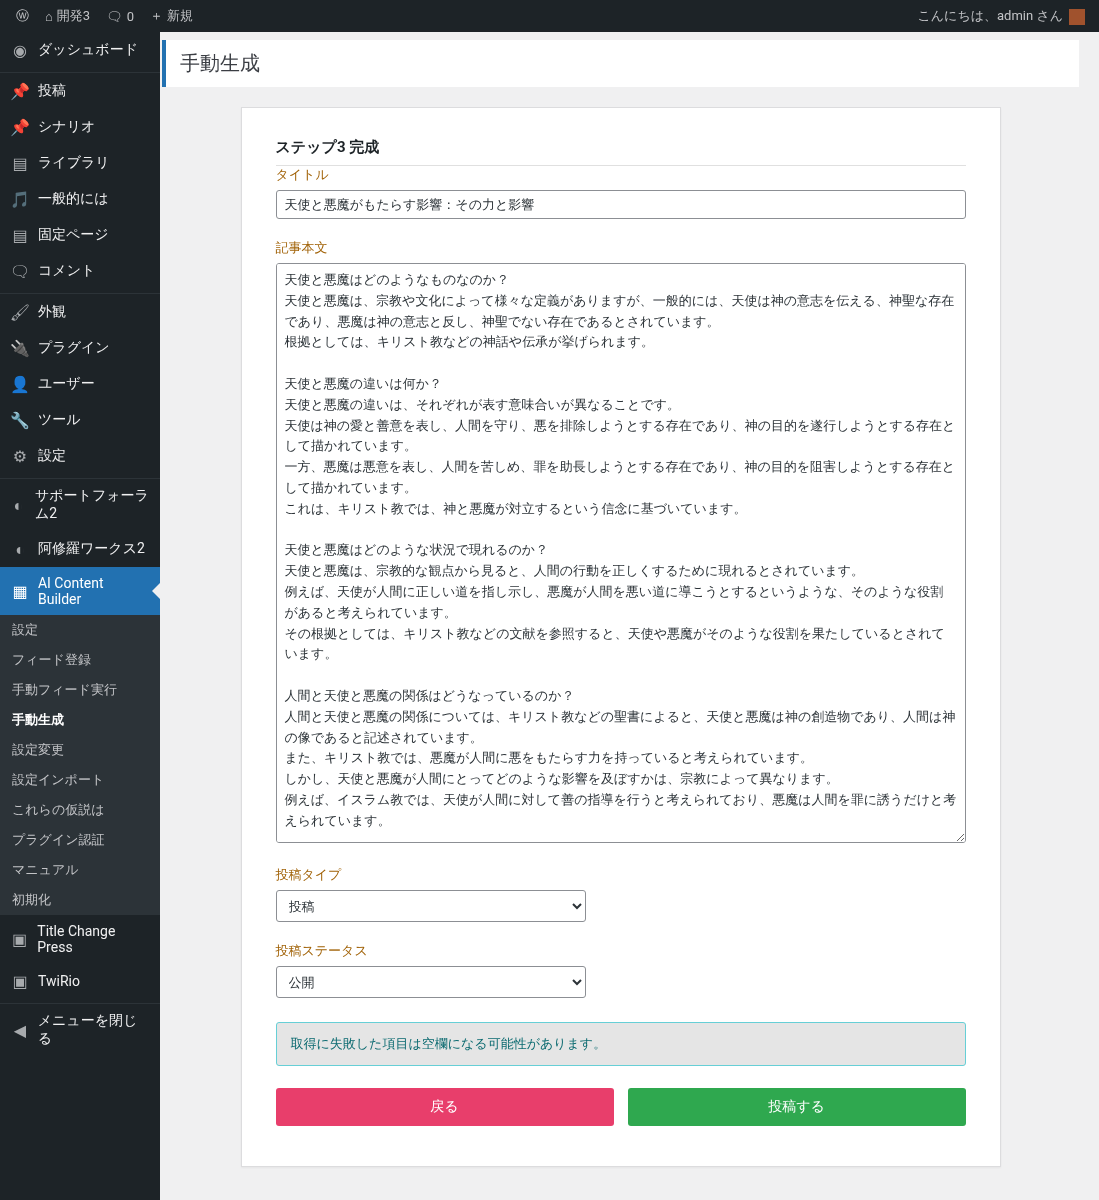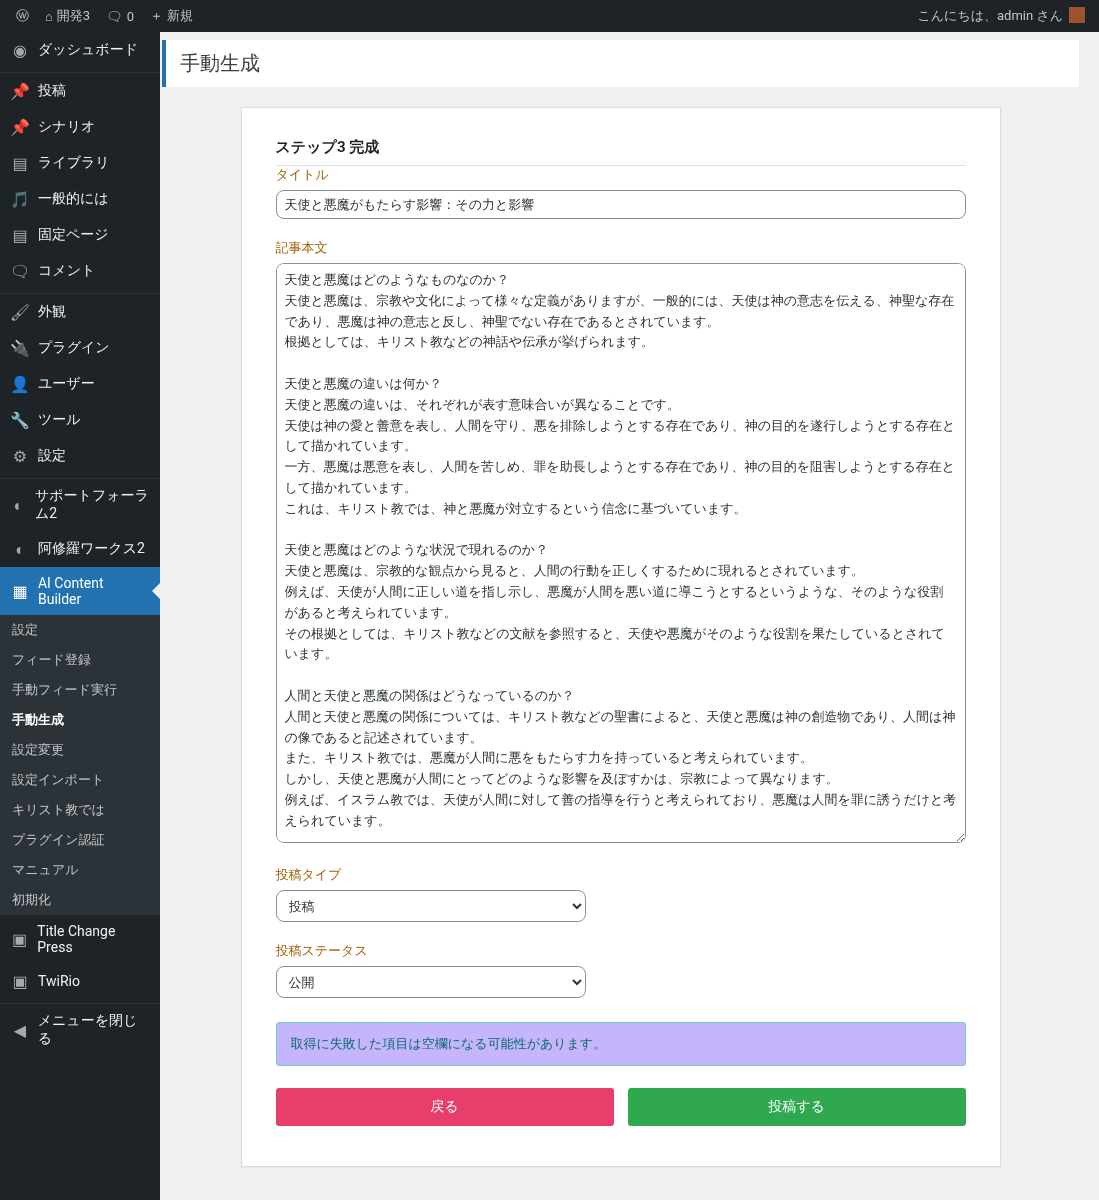--- a/index.html
+++ b/index.html
@@ -1,45 +1,45 @@
 <!DOCTYPE html>
 <html><head>
 <meta charset="utf-8">
 <style>
 * { margin: 0; padding: 0; box-sizing: border-box; }
 body { font-family: -apple-system, BlinkMacSystemFont, "Segoe UI", Roboto, sans-serif; font-size: 13px; background: #f0f0f1; color: #1d2327; }
 
 .topbar { background: #1d2327; color: #c3c4c7; height: 32px; display: flex; align-items: center; padding: 0 8px; font-size: 13px; justify-content: space-between; }
 .topbar-left { display: flex; align-items: center; gap: 0; }
 .topbar-item { display: flex; align-items: center; gap: 4px; padding: 0 8px; height: 32px; cursor: pointer; }
-.topbar-right { display: flex; align-items: flex-start; gap: 6px; padding-right: 6px; }
+.topbar-right { display: flex; align-items: flex-end; gap: 6px; padding-right: 6px; }
 .avatar { width: 16px; height: 16px; background: #a0522d; }
 
 .layout { display: flex; min-height: calc(100vh - 32px); }
 .sidebar { width: 160px; background: #1d2327; color: #c3c4c7; flex-shrink: 0; }
 .menu-item { display: flex; align-items: center; gap: 8px; padding: 8px 10px; cursor: pointer; font-size: 14px; color: #f0f0f1; }
 .menu-item.active { background: #2271b1; color: #fff; position: relative; }
 .menu-item.active::after { content: ""; position: absolute; right: 0; top: 50%; transform: translateY(-50%); border: 8px solid transparent; border-right-color: #f0f0f1; }
 .menu-icon { width: 20px; height: 20px; display: inline-flex; align-items: center; justify-content: center; font-size: 16px; color: #a7aaad; }
 .menu-item.active .menu-icon { color: #fff; }
 .submenu { background: #2c3338; }
 .submenu-item { padding: 6px 12px; font-size: 13px; cursor: pointer; color: #c3c4c7; }
 .submenu-item.current { color: #fff; font-weight: 600; }
 .sep { height: 5px; background: #1d2327; border-bottom: 1px solid #2c3338; }
 
 .main { flex: 1; padding: 0 20px 40px 2px; position: relative; }
 .page-title-bar { margin: 8px 0 20px 0; background: #fff; border-left: 4px solid #2271b1; padding: 10px 14px; font-size: 20px; color: #3b3e44; }
 .panel { background: #fff; border: 1px solid #dcdcde; box-shadow: 0 1px 2px rgba(0,0,0,0.05); max-width: 760px; margin: 0 auto; padding: 30px 34px 40px; }
 .step-header { font-size: 15px; font-weight: 700; padding-bottom: 8px; border-bottom: 1px solid #e0e0e0; }
 .field-label { font-size: 13px; color: #a16207; margin-bottom: 6px; }
-.text-input, .textarea, .select { width: 100%; border: 1px solid #8c8f94; border-radius: 8px; padding: 6px 8px; font-size: 13px; color: #2c3338; background: #fff; font-family: inherit; }
+.text-input, .textarea, .select { width: 100%; border: 1px solid #8c8f94; border-radius: 3px; padding: 6px 8px; font-size: 13px; color: #2c3338; background: #fff; font-family: inherit; }
 .textarea { min-height: 580px; resize: vertical; line-height: 1.6; }
 .select { max-width: 310px; height: 32px; }
 .field { margin-bottom: 20px; }
-.notice { border: 1px solid #66cfd6; background: #c4b5fd; color: #0b6a70; padding: 12px 14px; border-radius: 3px; margin-top: 24px; font-size: 13px; }
+.notice { border: 1px solid #66cfd6; background: #e5e5e5; color: #0b6a70; padding: 12px 14px; border-radius: 3px; margin-top: 24px; font-size: 13px; }
 .buttons { display: flex; gap: 14px; margin-top: 22px; justify-content: space-between; }
 .btn { flex: 1; text-align: center; padding: 10px 0; color: #fff; font-size: 14px; border: none; border-radius: 3px; cursor: pointer; }
 .btn-danger { background: #e83e6b; }
 .btn-primary { background: #2271d4; }
 .btn-success { background: #2fa84f; }
 </style>
 </head>
 <body>
 
 <div class="topbar">
@@ -131,21 +131,21 @@
         <span class="menu-icon">▦</span>
         <span>AI Content Builder</span>
       </div>
     <div class="submenu">
       <div class="submenu-item">設定</div>
       <div class="submenu-item">フィード登録</div>
       <div class="submenu-item">手動フィード実行</div>
       <div class="submenu-item current">手動生成</div>
       <div class="submenu-item">設定変更</div>
       <div class="submenu-item">設定インポート</div>
-      <div class="submenu-item">キリスト教では</div>
+      <div class="submenu-item">これらの仮説は</div>
       <div class="submenu-item">プラグイン認証</div>
       <div class="submenu-item">マニュアル</div>
       <div class="submenu-item">初期化</div>
     </div>
     <div class="menu-item">
         <span class="menu-icon">▣</span>
         <span>Title Change Press</span>
       </div>
     <div class="menu-item">
         <span class="menu-icon">▣</span>

